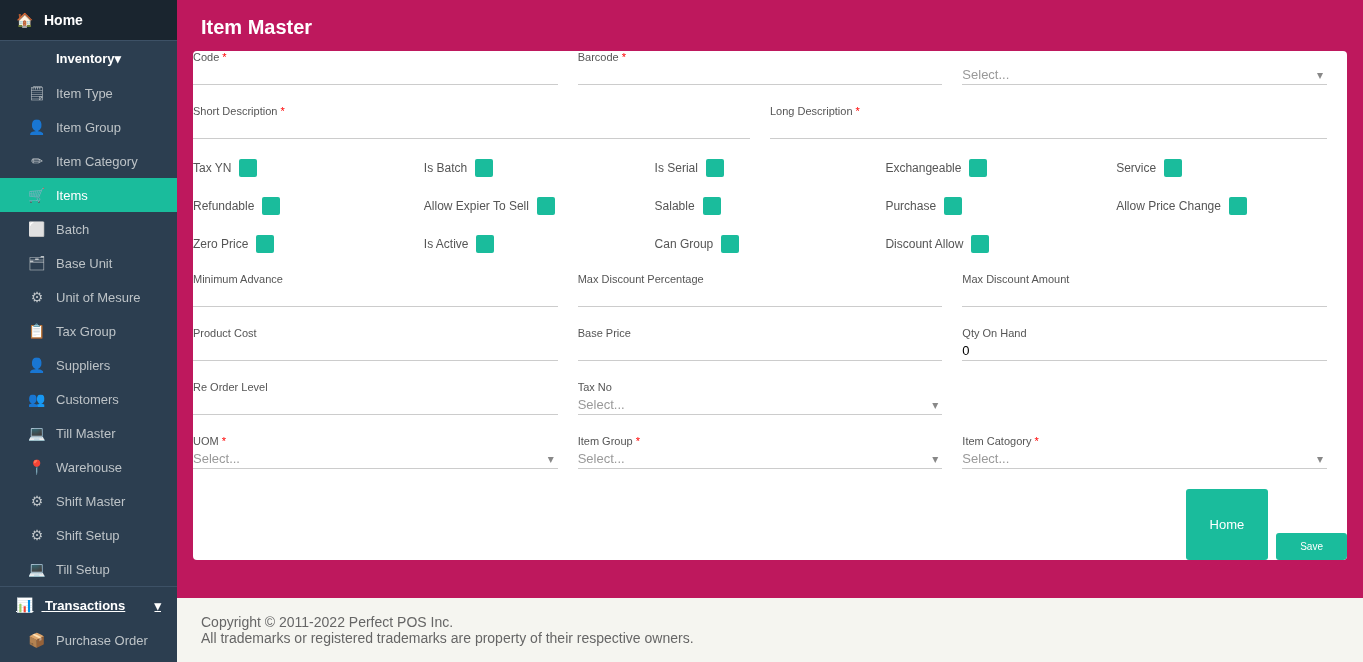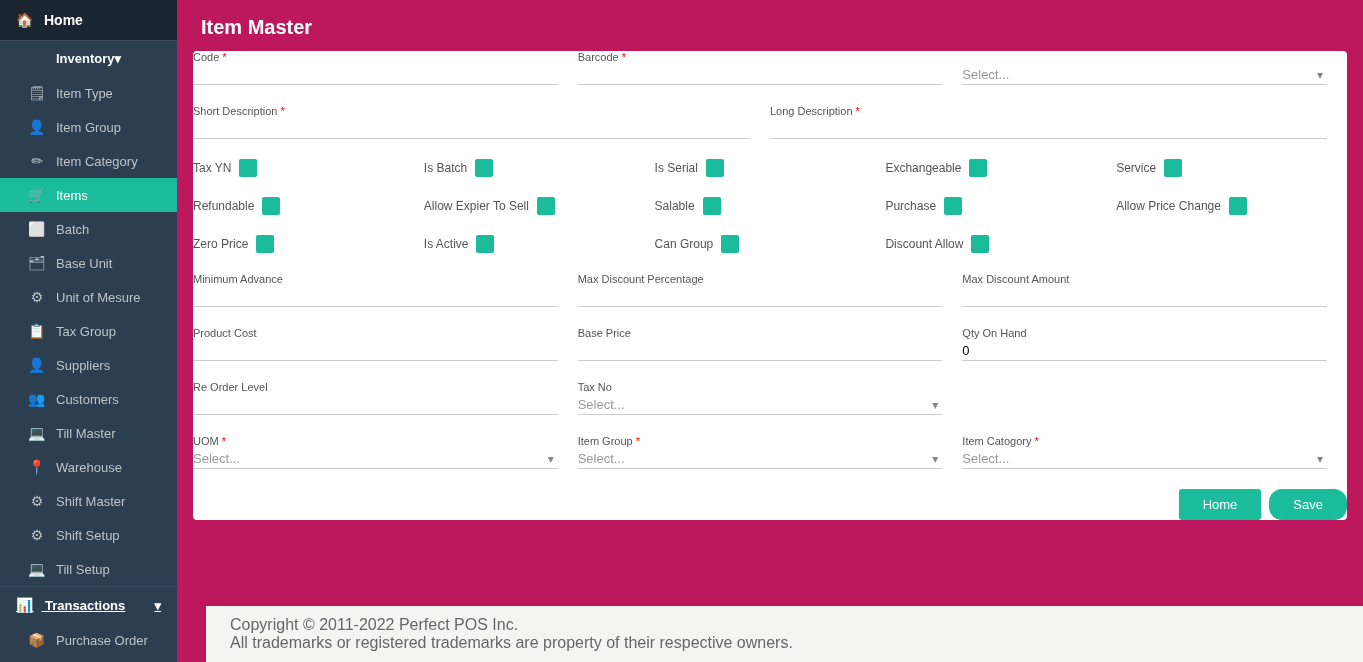--- a/index.html
+++ b/index.html
@@ -157,38 +157,38 @@
       border-radius: 3px;
       font-size: 13px;
       cursor: pointer;
       margin-right: 8px;
     }
     .btn-save {
       background: #1abc9c;
       color: #fff;
       border: none;
       padding: 8px 24px;
-      border-radius: 13px;
-      font-size: 13px;
-      cursor: pointer;
+      border-radius: 3px;
+      font-size: 10px;
+      cursor: pointer;
+      margin-top: 44px;
     }
     .btn-row {
       display: flex;
       justify-content: flex-end;
       margin-top: 10px;
     }
 
     
     .footer {
       background: #f5f5f0;
-      padding: 10px 24px;
-      font-size: 16px;
+      padding: 16px 24px;
+      font-size: 14px;
       color: #666;
       margin-top: auto;
-      margin-left: 29px;
     }
 
     
     .sidebar-bottom-section {
       border-top: 1px solid #3d5166;
     }
 
     .transactions-header {
       padding: 10px 16px;
       display: flex;

